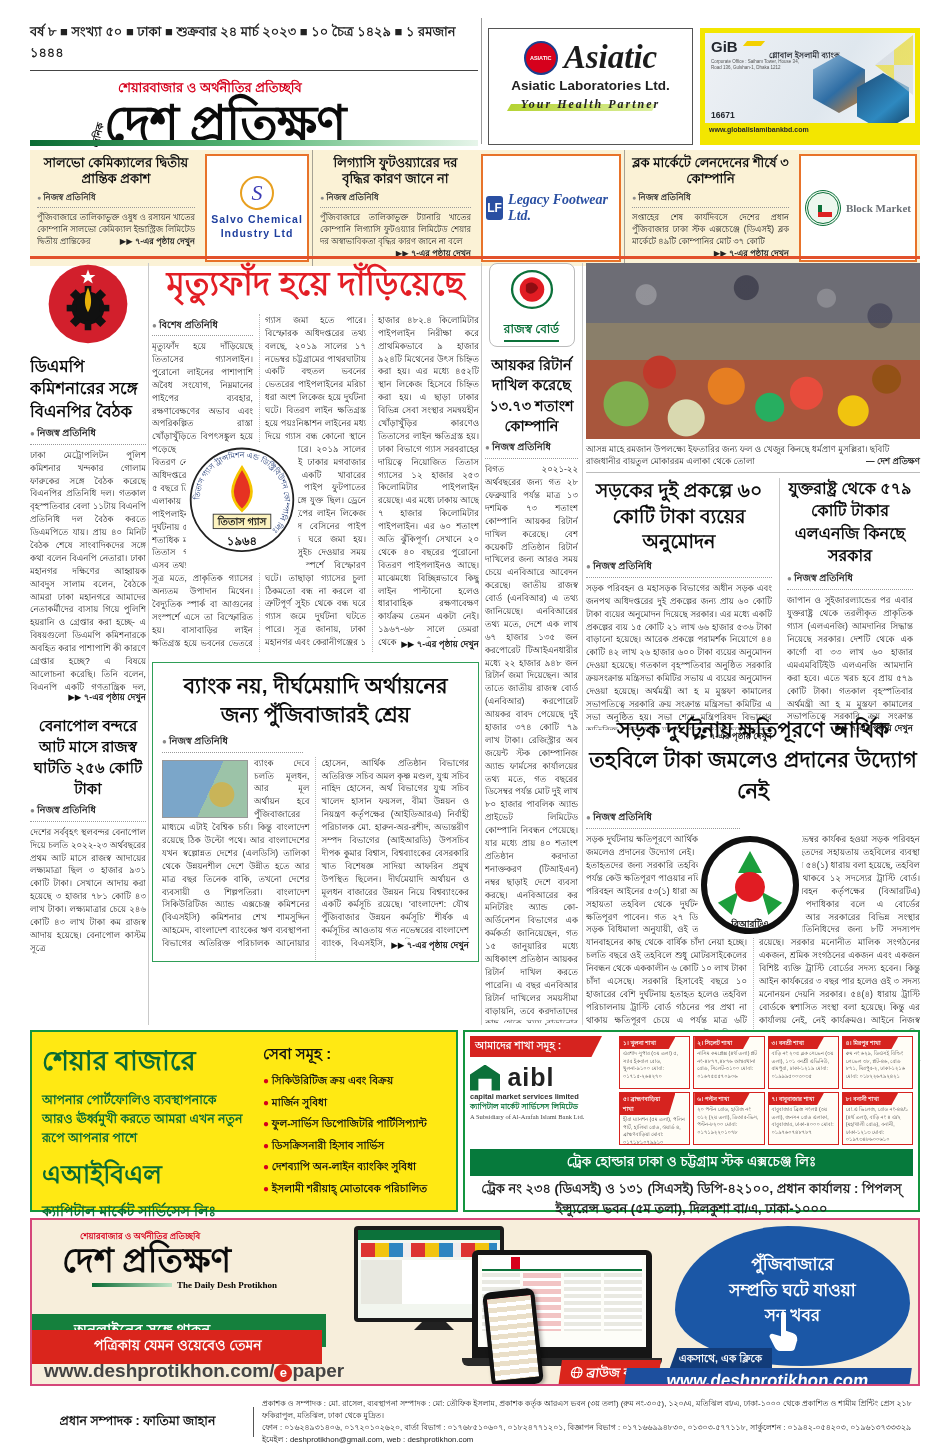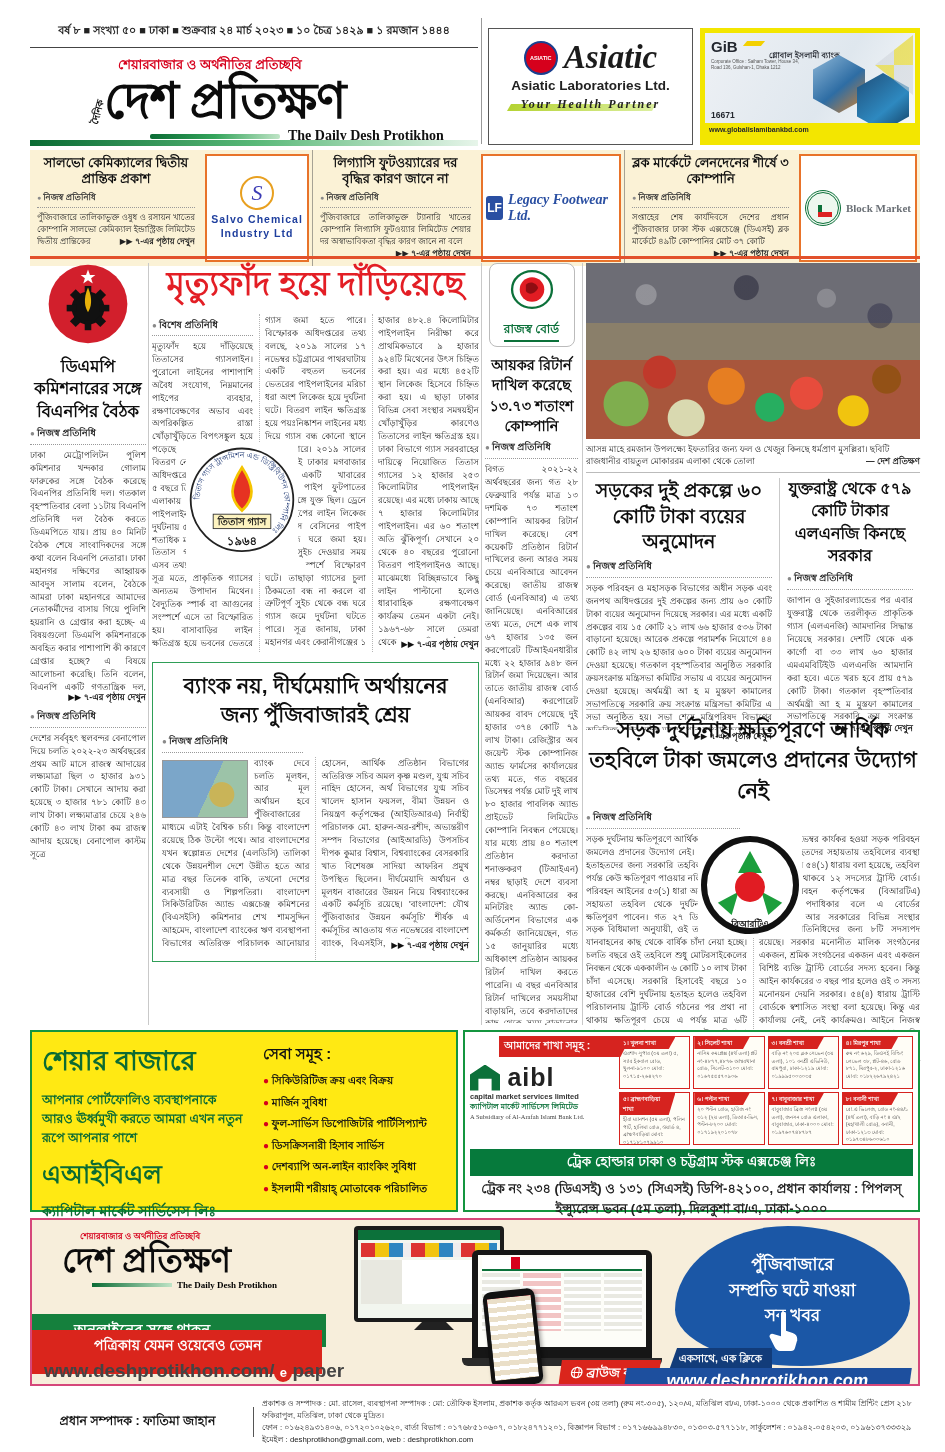--- a/index.html
+++ b/index.html
@@ -2,21 +2,21 @@
 <html lang="bn"><head>
 <meta charset="utf-8">
 <style>
   * { margin:0; padding:0; box-sizing:border-box; }
   html,body { background:#e9e9e9; }
   body { font-family:"Liberation Sans","DejaVu Sans",sans-serif; }
   .page { position:relative; width:945px; height:1452px; background:#fff; margin:0 auto; overflow:hidden; }
 
   
   .masthead { position:absolute; left:30px; top:16px; width:448px; height:128px; }
-  .dateline { text-align:center; font-size:11px; font-weight:bold; color:#222; padding-top:6px; }
+  .dateline { font-size:13px; font-weight:bold; color:#222; padding-top:6px; }
   .mast-rule { border-top:1.5px solid #444; margin-top:6px; }
   .tagline { color:#d6001c; font-weight:bold; font-size:13px; margin:7px 0 0 88px; }
   .title-row { display:flex; align-items:flex-end; margin-left:60px; }
   .daily-chip { font-size:10px; font-weight:bold; color:#111; transform:rotate(-75deg); width:14px; }
   .mast-title { font-size:50px; font-weight:900; color:#0b0b0b; letter-spacing:-1px; line-height:1.0; font-family:"Liberation Serif","DejaVu Serif",serif; }
   .sub-row { display:flex; align-items:center; margin:2px 0 0 120px; }
   .green-swoosh { height:5px; width:130px; background:linear-gradient(to right,#0a6b34,#35a55c,#bfe4c6); border-radius:2px; }
   .mast-sub { font-family:"Liberation Serif","DejaVu Serif",serif; font-weight:bold; font-size:14px; color:#111; margin-left:8px; }
   .green-band { position:absolute; left:30px; top:140px; width:448px; height:6px; background:linear-gradient(to right,#0a6b34,#58b877,#e7f5ea); }
   .vr-mast { position:absolute; left:481px; top:18px; width:1px; height:126px; background:#999; }
@@ -68,21 +68,21 @@
   
   .vl { position:absolute; width:1px; background:#c9c9c9; top:263px; height:762px; }
   .v1 { left:148px; } .v2 { left:481px; } .v3 { left:582px; }
   .byline { font-size:9.5px; font-weight:bold; color:#222; border-bottom:1px dotted #999; padding-bottom:3px; margin:4px 0; }
   .byline::before { content:"● "; color:#8a8a8a; font-size:8px; }
   .body-text { font-size:8.6px; line-height:1.5; color:#1d1d1d; text-align:justify; overflow:hidden; }
   .more { display:block; text-align:right; font-weight:bold; font-size:8.6px; color:#111; }
 
   .colA { position:absolute; left:30px; top:263px; width:116px; height:762px; overflow:hidden; }
   .bnp-wrap { text-align:center; }
-  .colA h2 { font-size:16.5px; font-weight:900; text-align:center; line-height:1.35; color:#0d0d0d; margin-top:6px; }
+  .colA h2 { font-size:16.5px; font-weight:900; text-align:left; line-height:1.35; color:#0d0d0d; margin-top:6px; }
   .colA h3 { font-size:15px; font-weight:900; text-align:center; line-height:1.4; color:#0d0d0d; margin-top:10px; }
 
   .colB { position:absolute; left:152px; top:263px; width:327px; height:762px; }
   .main-head { color:#e31e25; font-weight:900; text-align:center; font-size:33px; line-height:1.3; }
   .titas-body-wrap { position:relative; margin-top:8px; height:338px; overflow:hidden; }
   .cols3 { column-count:3; column-gap:12px; column-rule:1px dotted #b5b5b5; height:100%; }
   .titas-logo { position:absolute; left:34px; top:128px; width:112px; height:130px; background:#fff; padding:2px; text-align:center; }
   .banknoy { margin-top:10px; border:1.5px solid #2f9e57; padding:8px 9px; height:300px; position:relative; overflow:hidden; }
   .banknoy h2 { font-size:21px; font-weight:900; text-align:center; line-height:1.4; color:#0d0d0d; }
   .cols2 { column-count:2; column-gap:12px; column-rule:1px dotted #b5b5b5; }
@@ -132,21 +132,21 @@
   .al-brand { color:#0b6b33; font-weight:900; font-size:25px; margin-top:8px; }
   .al-brand2 { color:#0b6b33; font-weight:bold; font-size:14px; margin-top:2px; }
   .al-r { flex:1; padding-left:16px; }
   .svc-h { font-weight:900; font-size:15px; color:#111; margin:2px 0 6px 0; }
   .svc { font-size:10.5px; font-weight:bold; color:#111; margin-bottom:4.5px; }
   .svc::before { content:"● "; color:#d6001c; font-size:10px; }
 
   .aibl-right { position:absolute; left:463px; top:1030px; width:457px; height:182px; background:#fff; border:2px solid #14953f; padding:4px 5px; }
   .ar-top { display:flex; }
   .ar-left { width:145px; }
-  .branch-banner { background:#d6231f; color:#fff; font-weight:900; font-size:10.5px; padding:2px 8px 2px 5px; clip-path:polygon(0 0,100% 0,92% 100%,0 100%); width:132px;margin-left:29px; }
+  .branch-banner { background:#d6231f; color:#fff; font-weight:900; font-size:10.5px; padding:2px 8px 2px 5px; clip-path:polygon(0 0,100% 0,92% 100%,0 100%); width:132px; }
   .aibl-logo { margin-top:6px; }
   .aibl-arch { width:30px; height:26px; background:#0c713a; clip-path:polygon(50% 0,100% 38%,100% 100%,72% 100%,72% 55%,28% 55%,28% 100%,0 100%,0 38%); display:inline-block; vertical-align:middle; }
   .aibl-word { font-size:25px; font-weight:900; color:#222; display:inline-block; vertical-align:middle; margin-left:3px; letter-spacing:1px; }
   .aibl-l1 { font-size:7.5px; font-weight:bold; color:#333; }
   .aibl-l2 { font-size:7.5px; font-weight:bold; color:#0c713a; }
   .aibl-l3 { font-size:6.5px; color:#444; font-family:"Liberation Serif","DejaVu Serif",serif; }
   .branches { flex:1; display:grid; grid-template-columns:repeat(4,1fr); gap:3px; margin-left:4px; }
   .branch { border:1px solid #d6231f; background:#fffdf6; overflow:hidden; height:53px; }
   .branch-h { background:#d6231f; color:#fff; font-size:5.8px; font-weight:bold; padding:1px 3px; clip-path:polygon(0 0,100% 0,88% 100%,0 100%); width:80%; }
   .branch-a { font-size:5.2px; line-height:1.45; color:#444; padding:1px 3px; }
@@ -155,21 +155,21 @@
   .green-banner2 { background:#067a3c; color:#fff; font-weight:900; text-align:center; font-size:15px; padding:3px 0; margin-top:3px; }
 
   
   .webbanner { position:absolute; left:30px; top:1218px; width:890px; height:168px; border:2px solid #d5477a; background:#f7eedb; overflow:hidden; }
   .wb-tag { color:#d6001c; font-weight:bold; font-size:8.5px; margin:10px 0 0 48px; }
   .wb-title { font-size:34px; font-weight:900; color:#0b0b0b; margin-left:30px; line-height:1.0; font-family:"Liberation Serif","DejaVu Serif",serif; }
   .wb-subrow { display:flex; align-items:center; margin-left:60px; margin-top:2px; }
   .wb-swoosh { width:80px; height:4px; background:linear-gradient(to right,#0a6b34,#bfe4c6); }
   .wb-sub { font-size:9px; font-weight:bold; font-family:"Liberation Serif","DejaVu Serif",serif; margin-left:5px; }
   .wb-blue { position:absolute; left:0; top:94px; width:294px; background:#15803d; color:#fff; font-weight:900; font-size:15px; padding:4px 0 4px 42px; }
-  .wb-red { position:absolute; left:0; top:110px; width:290px; background:#da251c; color:#fff; font-weight:900; font-size:14px; padding:4px 0 16px 62px; }
+  .wb-red { position:absolute; left:0; top:110px; width:290px; background:#da251c; color:#fff; font-weight:900; font-size:14px; padding:4px 0 6px 62px; }
   .wb-url { position:absolute; left:12px; top:140px; font-size:19px; font-weight:900; color:#444; }
   .e-circ { display:inline-block; width:18px; height:18px; border-radius:50%; background:#da251c; color:#fff; text-align:center; line-height:18px; font-size:13px; font-weight:900; }
   .monitor { position:absolute; left:322px; top:6px; width:150px; height:96px; background:#1b1b1b; border-radius:4px; padding:4px; }
   .monitor .scr { width:100%; height:100%; background:#f2f6ef; overflow:hidden; }
   .scr-head { height:10px; background:#0c713a; }
   .scr-bits { height:14px; margin:3px; background:repeating-linear-gradient(to right,#d33 0 14px,#f1c40f 14px 28px,#2e86c1 28px 42px,#eee 42px 50px); }
   .scr-body { margin:3px; height:44px; background:linear-gradient(to right,#e8e8e0 0 30%, #fff 30%),radial-gradient(circle at 60% 50%, #7daf7d 0 14px, #fff 15px); }
   .mon-stand { position:absolute; left:382px; top:102px; width:40px; height:8px; background:#222; clip-path:polygon(20% 0,80% 0,100% 100%,0 100%); }
   .laptop { position:absolute; left:440px; top:30px; width:180px; height:108px; background:#161616; border-radius:6px 6px 0 0; padding:5px 6px; }
   .laptop .scr { width:100%; height:92px; background:#fdfdf8; overflow:hidden; }
@@ -298,20 +298,21 @@
           </g>
         </g>
         <path d="M50 30 C44 44 46 54 50 60 C54 54 56 44 50 30 Z" fill="#e8b20a"></path>
         <polygon points="50,8 52.4,14.5 59,14.5 53.8,18.6 55.8,25 50,21 44.2,25 46.2,18.6 41,14.5 47.6,14.5" fill="#fff"></polygon>
       </svg>
     </div>
     <h2>ডিএমপি কমিশনারের সঙ্গে বিএনপির বৈঠক</h2>
     <div class="byline">নিজস্ব প্রতিনিধি</div>
     <div class="body-text" style="height:242px"><span>ঢাকা মেট্রোপলিটন পুলিশ কমিশনার খন্দকার গোলাম ফারুকের সঙ্গে বৈঠক করেছে বিএনপির প্রতিনিধি দল। গতকাল বৃহস্পতিবার বেলা ১১টায় বিএনপি প্রতিনিধি দল বৈঠক করতে ডিএমপিতে যায়। প্রায় ৪০ মিনিট বৈঠক শেষে সাংবাদিকদের সঙ্গে কথা বলেন বিএনপি নেতারা। ঢাকা মহানগর দক্ষিণের আহ্বায়ক আবদুস সালাম বলেন, বৈঠকে আমরা ঢাকা মহানগরে আমাদের নেতাকর্মীদের বাসায় গিয়ে পুলিশি হয়রানি ও গ্রেপ্তার করা হচ্ছে- এ বিষয়গুলো ডিএমপি কমিশনারকে অবহিত করার পাশাপাশি কী কারণে গ্রেপ্তার হচ্ছে? এ বিষয়ে আলোচনা করেছি। তিনি বলেন, বিএনপি একটি গণতান্ত্রিক দল, বিএনপি আন্ডারগ্রাউন্ড পার্টি না, যে বিএনপির কোনো বাড়িতে বা কোনো রেস্টুরেন্টে কোনো সভা করতে পারবে না। সে দলতো বিএনপি না। বিএনপি বাংলাদেশের সর্ববৃহৎ রাজনৈতিক ও গণতান্ত্রিক দল। এটা আমরা ডিএমপি কমিশনারকে অবহিত করেছি। এভাবে যেন</span></div>
     <span class="more">▶▶ ৭-এর পৃষ্ঠায় দেখুন</span>
+    <h3>বেনাপোল বন্দরে আট মাসে রাজস্ব ঘাটতি ২৫৬ কোটি টাকা</h3>
     <div class="byline">নিজস্ব প্রতিনিধি</div>
     <div class="body-text" style="height:218px"><span>দেশের সর্ববৃহৎ স্থলবন্দর বেনাপোল দিয়ে চলতি ২০২২-২৩ অর্থবছরের প্রথম আট মাসে রাজস্ব আদায়ের লক্ষ্যমাত্রা ছিল ৩ হাজার ৯৩১ কোটি টাকা। সেখানে আদায় করা হয়েছে ৩ হাজার ৭৮১ কোটি ৪৩ লাখ টাকা। লক্ষ্যমাত্রার চেয়ে ২৪৬ কোটি ৪৩ লাখ টাকা কম রাজস্ব আদায় হয়েছে। বেনাপোল কাস্টম সূত্রে</span></div>
   </div>
 
   <div class="colB">
     <div class="main-head">
       <div>মৃত্যুফাঁদ হয়ে দাঁড়িয়েছে</div>
     </div>
     <div class="titas-body-wrap">
       <div class="cols3 body-text">

